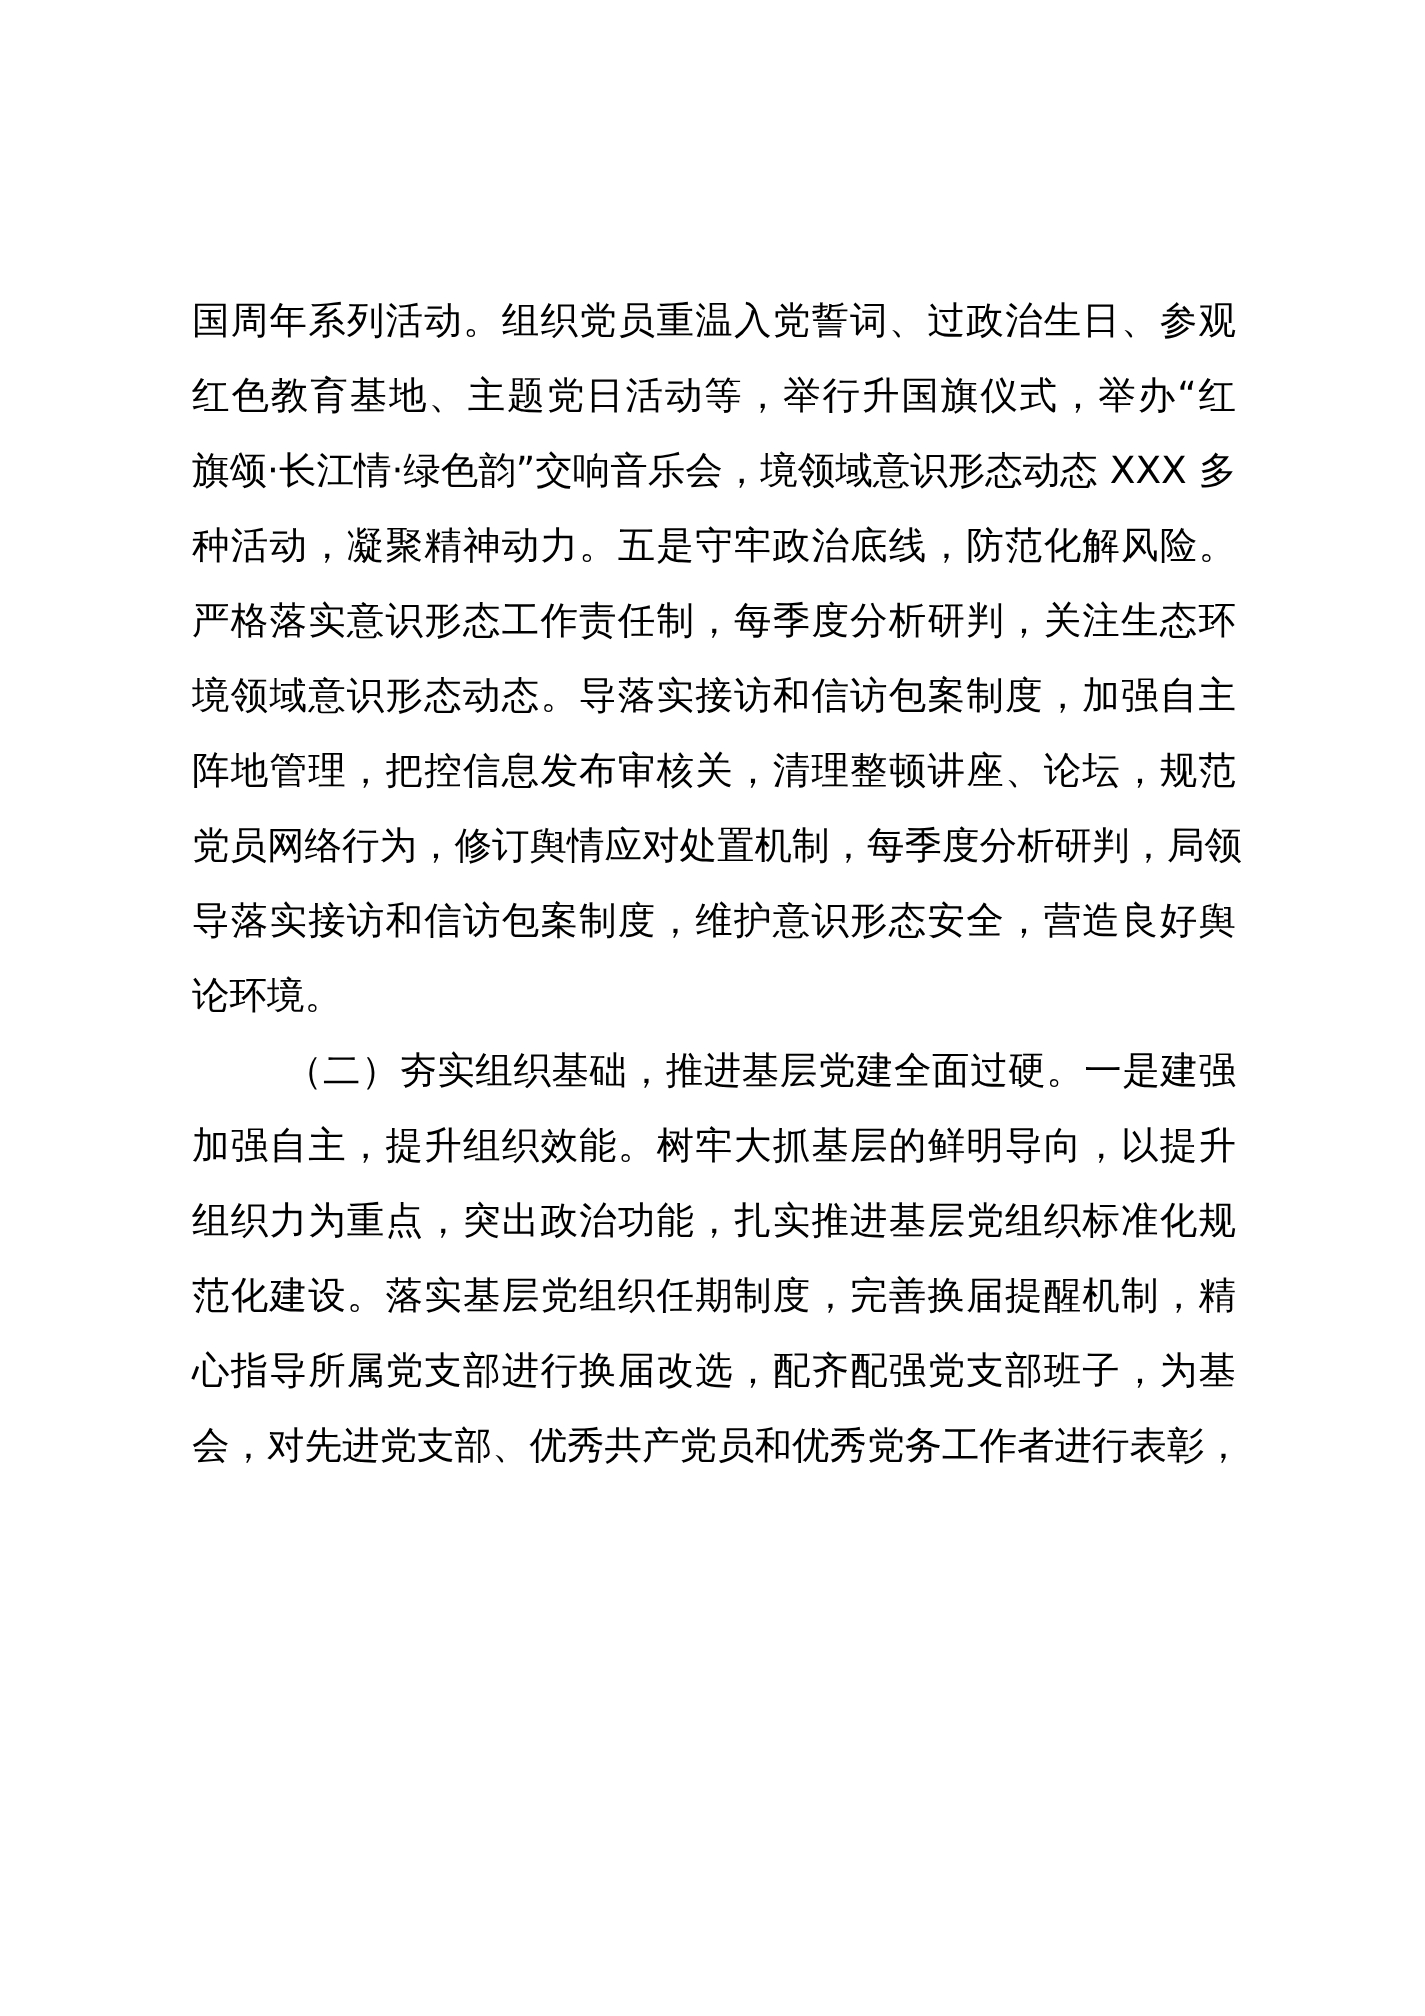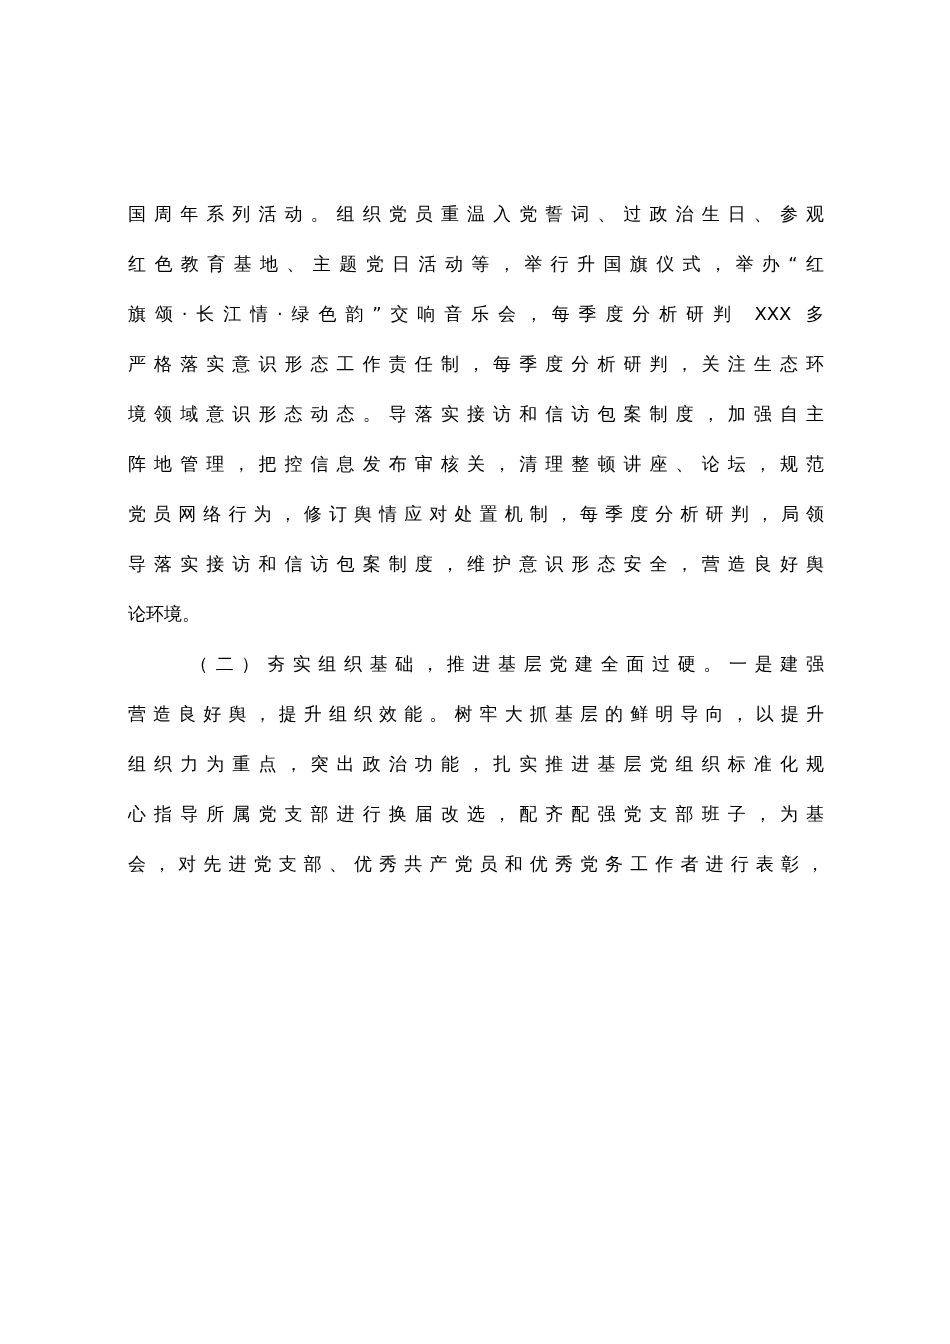--- a/index.html
+++ b/index.html
@@ -25,21 +25,21 @@
     }
     .body-text {
       position: absolute;
       left: 128px;
       top: 189px;
       width: 696px;
     }
     .line {
       height: 50px;
       line-height: 50px;
-      font-size: 18px;
+      font-size: 25px;
       white-space: nowrap;
       text-align: justify;
       text-align-last: justify;
       overflow: visible;
     }
     .line.last {
       text-align-last: left;
     }
     .line.indent {
       padding-left: 62px;
@@ -47,31 +47,33 @@
   </style>
 </head>
 <body>
 
 <div class="page">
   <div class="body-text">
 
     <div class="paragraph">
       <div class="line">国周年系列活动。组织党员重温入党誓词、过政治生日、参观</div>
       <div class="line">红色教育基地、主题党日活动等，举行升国旗仪式，举办“红</div>
-      <div class="line">旗颂·长江情·绿色韵”交响音乐会，每季度分析研判 XXX 多</div>
+      <div class="line">旗颂·长江情·绿色韵”交响音乐会，境领域意识形态动态 XXX 多</div>
+      <div class="line">种活动，凝聚精神动力。五是守牢政治底线，防范化解风险。</div>
       <div class="line">严格落实意识形态工作责任制，每季度分析研判，关注生态环</div>
       <div class="line">境领域意识形态动态。导落实接访和信访包案制度，加强自主</div>
       <div class="line">阵地管理，把控信息发布审核关，清理整顿讲座、论坛，规范</div>
       <div class="line">党员网络行为，修订舆情应对处置机制，每季度分析研判，局领</div>
       <div class="line">导落实接访和信访包案制度，维护意识形态安全，营造良好舆</div>
       <div class="line last">论环境。</div>
     </div>
 
     <div class="paragraph">
       <div class="line indent">（二）夯实组织基础，推进基层党建全面过硬。一是建强</div>
-      <div class="line">营造良好舆，提升组织效能。树牢大抓基层的鲜明导向，以提升</div>
+      <div class="line">加强自主，提升组织效能。树牢大抓基层的鲜明导向，以提升</div>
       <div class="line">组织力为重点，突出政治功能，扎实推进基层党组织标准化规</div>
+      <div class="line">范化建设。落实基层党组织任期制度，完善换届提醒机制，精</div>
       <div class="line">心指导所属党支部进行换届改选，配齐配强党支部班子，为基</div>
       <div class="line">会，对先进党支部、优秀共产党员和优秀党务工作者进行表彰，</div>
     </div>
 
   </div>
 </div>
 
 </body></html>

